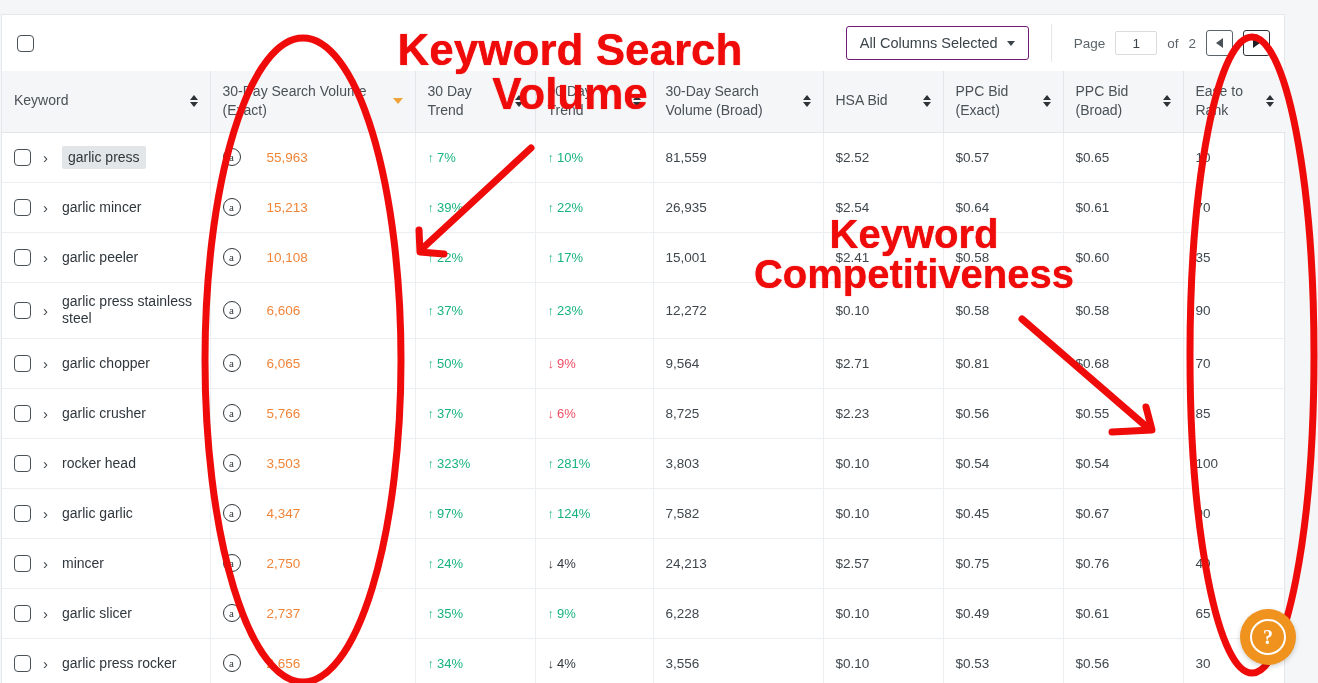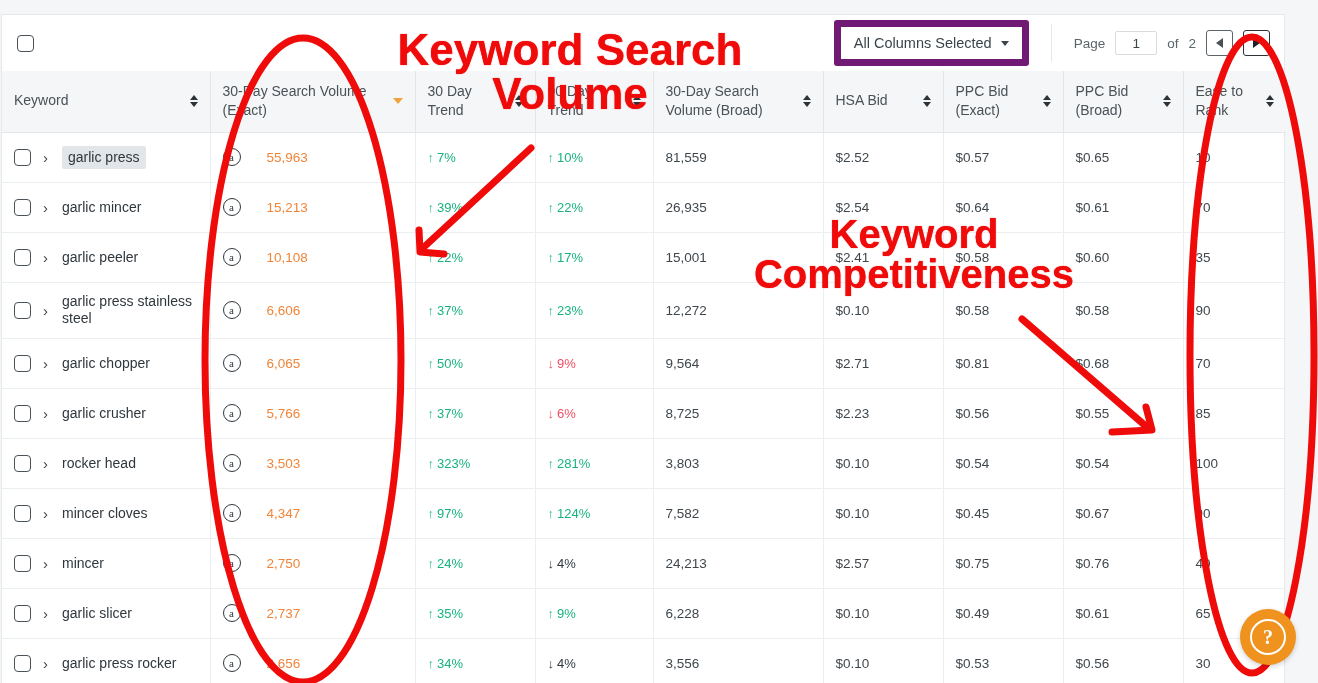--- a/index.html
+++ b/index.html
@@ -43,21 +43,21 @@
     cursor: pointer;
   }
   .tb-spacer { flex: 1; }
   .tb-right {
     display: flex;
     align-items: center;
     height: 100%;
     padding-right: 14px;
   }
   .cols-select {
-    border: 7px solid #701a75;
+    border: 1px solid #701a75;
     border-radius: 3px;
     background: #fff;
     color: #3a4449;
     font-size: 14.5px;
     padding: 8px 13px;
     display: flex;
     align-items: center;
     gap: 9px;
     cursor: pointer;
     white-space: nowrap;
@@ -593,21 +593,21 @@
             <td><span>$0.10</span></td>
             <td><span>$0.54</span></td>
             <td><span>$0.54</span></td>
             <td><span>100</span></td>
           </tr>
           <tr>
             <td>
               <div class="kw-cell">
                 <span class="chk kw-chk"></span>
                 <span class="kw-arrow">›</span>
-                <span class="kw-text">mincer cloves</span>
+                <span class="kw-text">garlic garlic</span>
               </div>
             </td>
             <td>
               <div style="display:flex;align-items:center;gap:26px;">
                 <span class="amz">a</span>
                 <span class="vol">4,347</span>
               </div>
             </td>
             <td><span class="trend up">
                 <span class="ar">↑</span>

